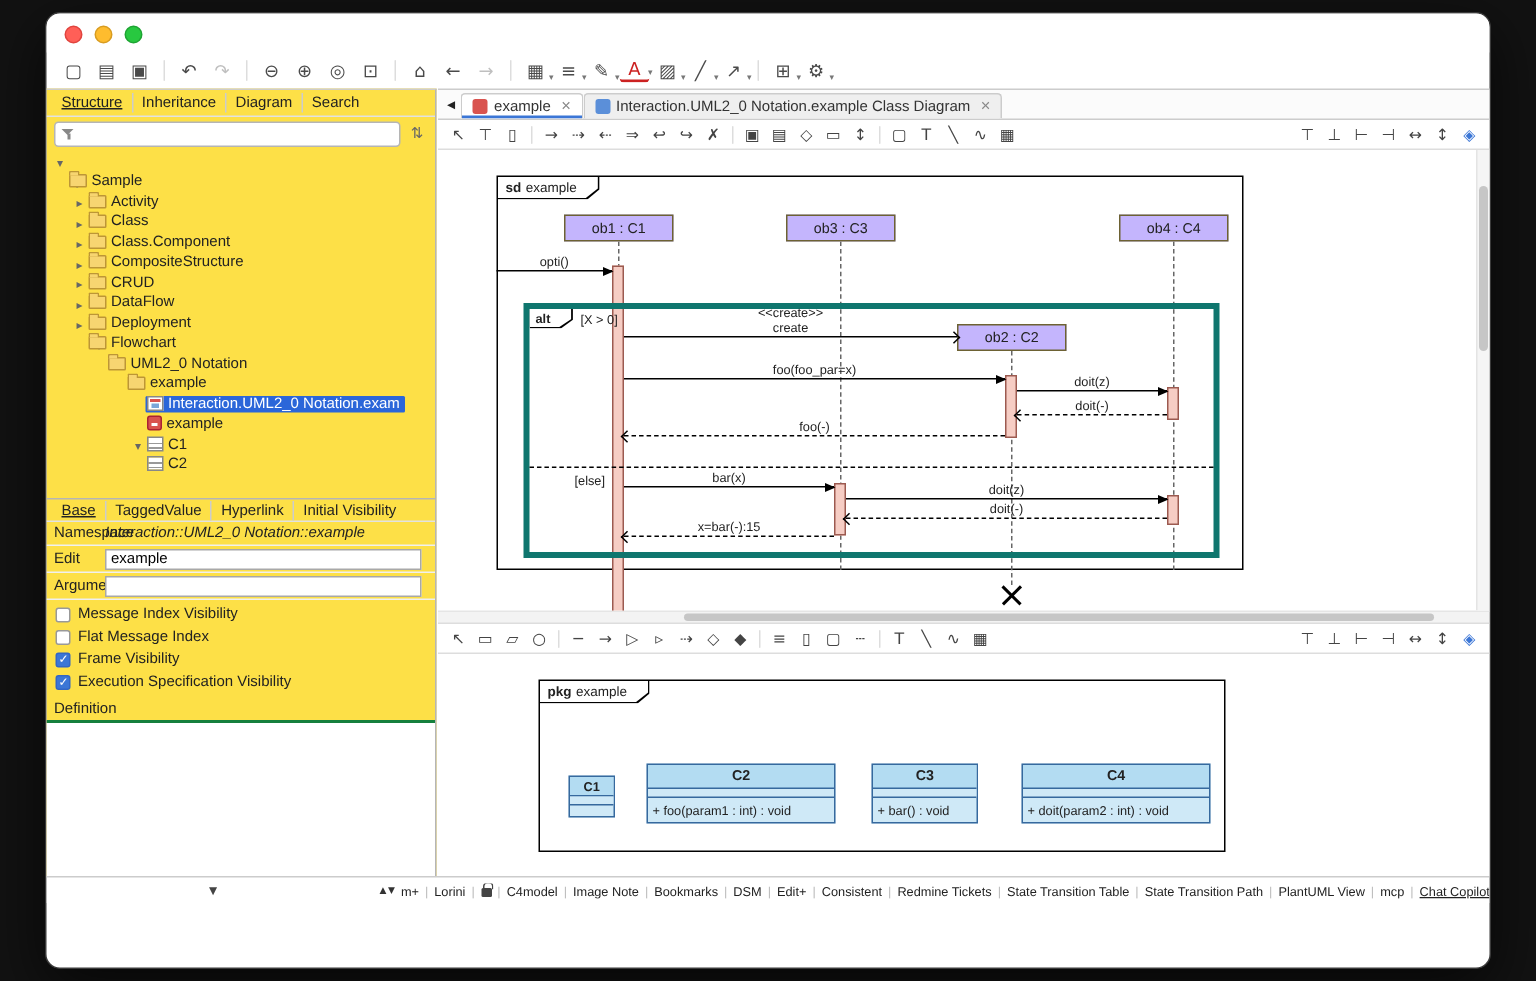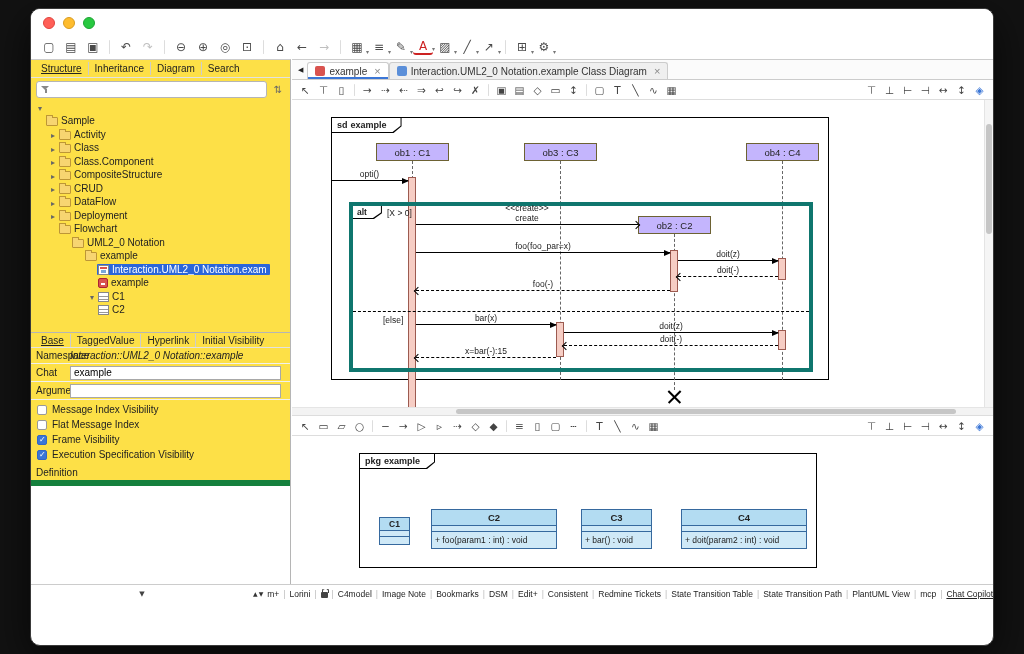--- a/index.html
+++ b/index.html
@@ -34,21 +34,21 @@
   .filter-box input{border:none;outline:none;flex:1;font-size:10px;min-width:0;background:transparent;}
   .funnel{width:9px;height:9px;position:relative;flex:none;}
   .funnel::before{content:"";position:absolute;top:1px;left:0;border-left:4.5px solid transparent;border-right:4.5px solid transparent;border-top:4px solid #888;}
   .funnel::after{content:"";position:absolute;left:3.5px;top:4px;width:2px;height:4px;background:#888;}
   .filter-side{width:14px;font-size:10px;color:#666;text-align:center;font-family:"DejaVu Sans",sans-serif;}
   .tree{height:232px;overflow:hidden;font-size:10px;padding-top:2px;flex:none;}
   .trow{height:13.5px;display:flex;align-items:center;padding-left:calc(4px + var(--d)*13px);white-space:nowrap;}
   .tw{width:10px;flex:none;text-align:center;color:#666;font-size:8px;font-family:"DejaVu Sans",sans-serif;}
   .tw.closed::before{content:"▸";}
   .tw.open::before{content:"▾";}
-  .thl{display:flex;align-items:flex-end;padding:0 3px 0 1px;gap:3px;border-radius:1px;margin-top:24px;}
+  .thl{display:flex;align-items:flex-start;padding:0 3px 0 1px;gap:3px;border-radius:1px;margin-top:24px;}
   .trow.sel .thl{background:#2b66d9;color:#fff;}
   .ticon{flex:none;position:relative;}
   .folder{width:12px;height:9px;background:#f7d571;border:1px solid #bd9636;border-radius:1px;margin-top:1px;}
   .folder::before{content:"";position:absolute;left:-1px;top:-3px;width:5px;height:2px;background:#f7d571;border:1px solid #bd9636;border-bottom:none;border-radius:1px 1px 0 0;}
   .dseq{width:11px;height:10px;background:#fff;border:1px solid #888;}
   .dseq::before{content:"";position:absolute;left:1px;top:1px;right:1px;height:2px;background:#d9534f;}
   .dseq::after{content:"";position:absolute;left:2px;bottom:1px;width:5px;height:3px;background:#7aa7d9;}
   .dint{width:10px;height:10px;background:#d9534f;border:1px solid #a23;border-radius:2px;}
   .dint::after{content:"";position:absolute;left:2px;top:4px;right:2px;height:1.5px;background:#fff;}
   .dcls{width:11px;height:10px;border:1px solid #888;background:linear-gradient(#fff 0 3px,#999 3px 4px,#fff 4px 6px,#999 6px 7px,#fff 7px);}
@@ -57,21 +57,21 @@
   .prop-row{display:flex;align-items:center;font-size:10px;padding:1px 5px;height:16px;border-bottom:1px solid #f0f0f0;flex:none;}
   .prop-row.tall{height:18px;}
   .prop-label{width:34px;flex:none;color:#222;}
   .prop-value{color:#222;white-space:nowrap;overflow:hidden;font-style:italic;}
   .prop-input{flex:1;height:14px;border:1px solid #a8a8a8;font-size:10px;padding:0 3px;font-family:inherit;background:#fff;margin-right:4px;min-width:0;}
   .cbs{flex:none;padding:2px 0;}
   .cb-row{display:flex;align-items:center;height:15px;padding:0 5px;font-size:10px;}
   .cb{width:10px;height:10px;border:1px solid #999;border-radius:2px;background:#fff;margin:0 5px 0 1px;position:relative;flex:none;}
   .cb.on{background:#3b76d6;border-color:#3366c4;}
   .cb.on::after{content:"✓";color:#fff;font-size:8px;position:absolute;left:1px;top:-1px;font-family:"DejaVu Sans",sans-serif;}
-  .def-label{font-size:10px;padding:3px 5px 2px;border-bottom:6px solid #15803d;flex:none;}
+  .def-label{font-size:10px;padding:3px 5px 2px;border-bottom:2px solid #15803d;flex:none;}
   .def-area{flex:1;background:#fff;}
   
   .main{position:absolute;left:261px;top:50px;right:0;bottom:61px;border-top:1px solid #ccc;display:flex;flex-direction:column;background:#fff;}
   .edit-tabs{height:20px;display:flex;align-items:flex-end;border-bottom:1px solid #ccc;padding-left:2px;background:#fbfbfb;flex:none;}
   .tab-scroll{font-size:7px;color:#222;padding:0 4px;align-self:center;font-family:"DejaVu Sans",sans-serif;}
   .etab{display:flex;align-items:center;gap:4px;font-size:10px;padding:0 7px;border:1px solid #ccc;border-bottom:none;
     border-radius:3px 3px 0 0;background:#efefef;color:#333;height:17px;white-space:nowrap;}
   .etab.active{background:#fff;box-shadow:inset 0 -2px 0 #3b76d6;}
   .eicon{width:10px;height:10px;border-radius:2px;flex:none;}
   .eicon.seq{background:#d9534f;}
@@ -87,21 +87,21 @@
   .cls-canvas{height:148px;flex:none;}
   .hscroll{height:8px;background:#f3f3f3;border-bottom:1px solid #ddd;position:relative;flex:none;}
   .hthumb{position:absolute;left:164px;width:500px;top:1px;bottom:1px;background:#c6c6c6;border-radius:4px;}
   .vscroll{position:absolute;right:0;top:0;bottom:0;width:9px;background:#f5f5f5;border-left:1px solid #e4e4e4;}
   .vthumb{position:absolute;left:1px;right:1px;top:24px;height:110px;background:#c6c6c6;border-radius:4px;}
   
   .dframe{position:absolute;border:1px solid #000;background:#fff;}
   .ptag{position:absolute;top:0;left:0;height:15px;background:#000;padding:0 1px 1px 0;
     clip-path:polygon(0 0,100% 0,100% 55%,calc(100% - 8px) 100%,0 100%);}
   .ptag-in{height:14px;background:#fff;display:flex;align-items:center;padding:0 14px 0 5px;font-size:9px;white-space:nowrap;
-    clip-path:polygon(0 0,100% 0,100% 55%,calc(100% - 8px) 100%,0 100%);font-weight:bold;}
+    clip-path:polygon(0 0,100% 0,100% 55%,calc(100% - 8px) 100%,0 100%);}
   .ptag-in b{margin-right:3px;}
   .ptag.small{height:13px;}
   .ptag.small .ptag-in{height:12px;font-size:8.5px;padding:0 11px 0 4px;}
   .lline{position:absolute;width:0;border-left:1px dashed #666;}
   .llhead{position:absolute;height:18px;background:#c4b5fd;border:1px solid #6d6233;display:flex;align-items:center;justify-content:center;font-size:9.5px;}
   .act{position:absolute;width:8px;background:#f6cdc4;border:1px solid #9c5a50;}
   .altframe{position:absolute;border:4px solid #0f766e;}
   .guard{position:absolute;font-size:8.5px;white-space:nowrap;}
   .elsesep{position:absolute;left:0;right:0;border-top:1px dashed #000;}
   .msg{position:absolute;height:0;border-top:1px solid #000;}
@@ -307,21 +307,21 @@
     <span class="side-tab active">Base</span>
         <span class="side-tab">TaggedValue</span>
         <span class="side-tab">Hyperlink</span>
         <span class="side-tab">Initial Visibility</span>
       </div>
     <div class="prop-row">
       <span class="prop-label">Namespace</span>
       <span class="prop-value">Interaction::UML2_0 Notation::example</span>
     </div>
     <div class="prop-row tall">
-      <span class="prop-label">Chat</span>
+      <span class="prop-label">Edit</span>
       <input class="prop-input" value="example" style="">
     </div>
     <div class="prop-row tall">
       <span class="prop-label">Argument</span>
       <input class="prop-input" style="">
     </div>
     <div class="cbs">
 
     <div class="cb-row">
         <span class="cb"></span>

